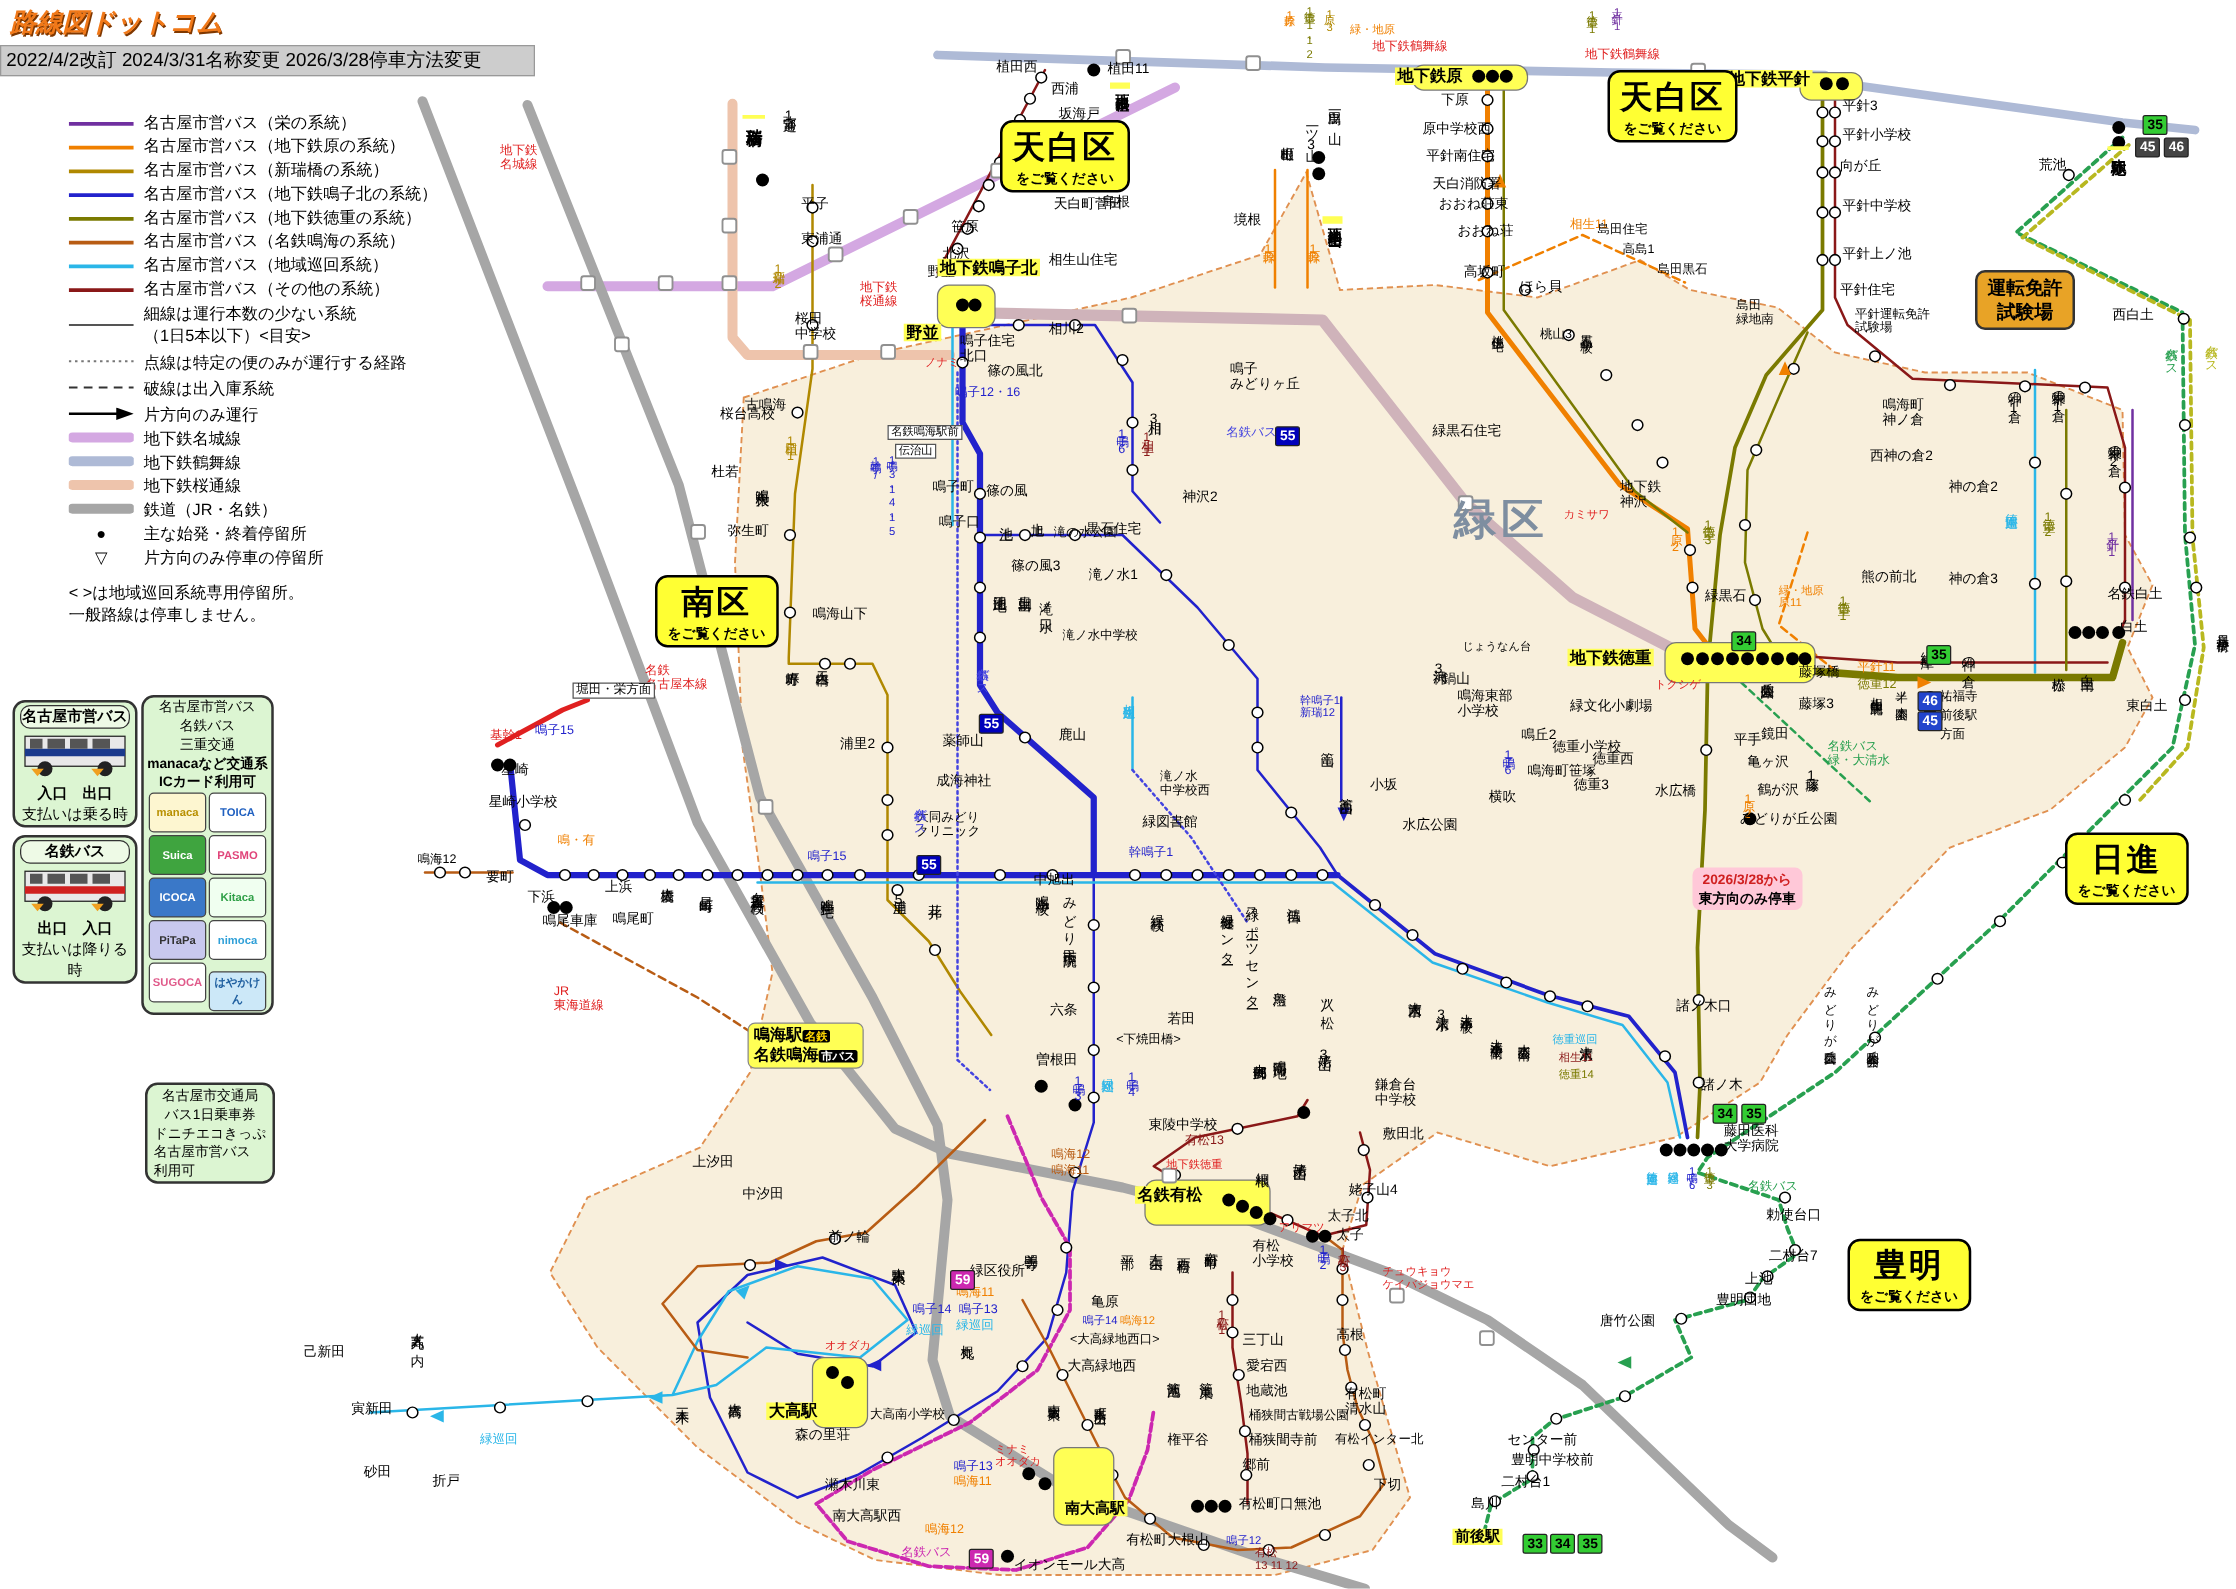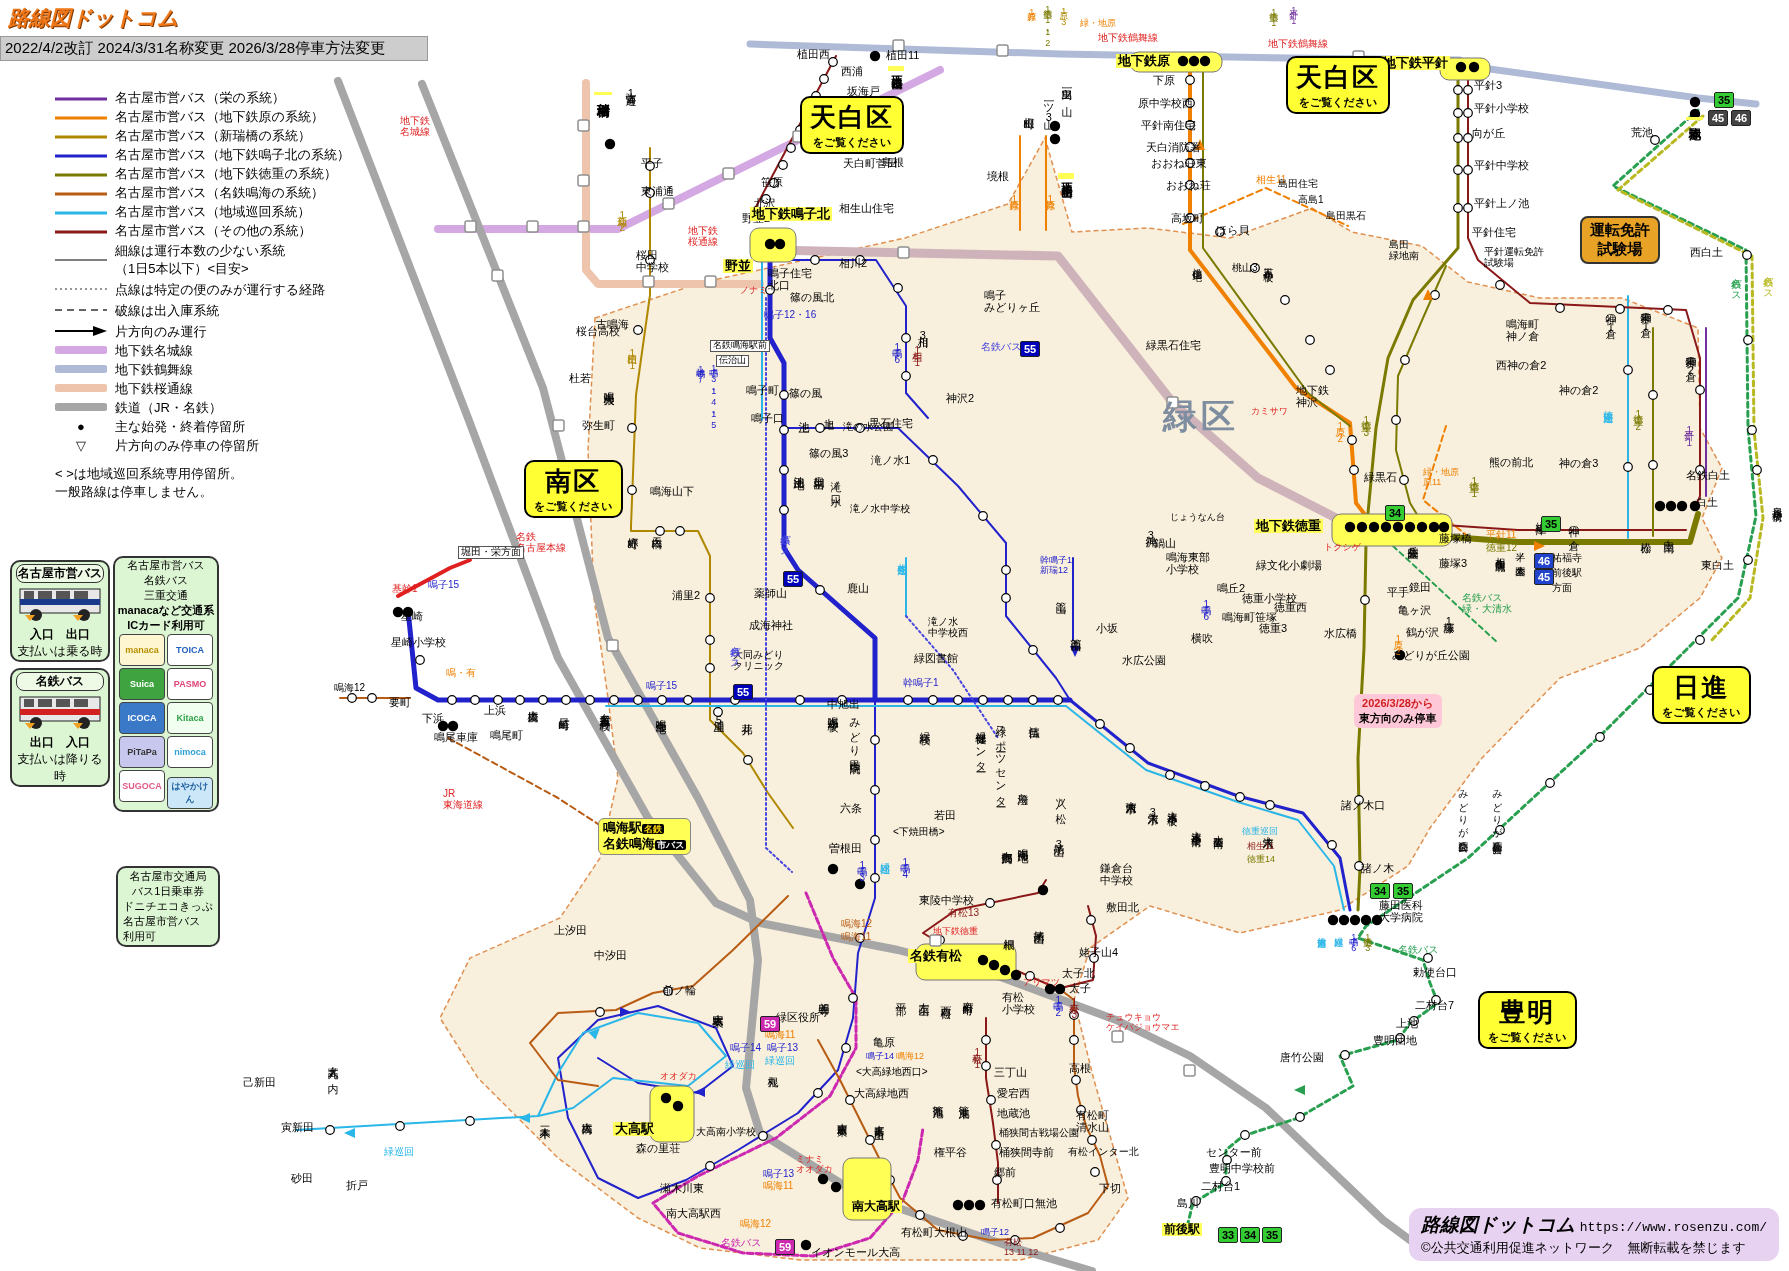--- a/index.html
+++ b/index.html
@@ -940,19 +940,13 @@
 
   <div class="daybox">
     <div class="bt">名古屋市交通局</div>
     <div class="bt">バス1日乗車券</div>
     <div class="bt">ドニチエコきっぷ</div>
     <div style="white-space:pre-line;text-align:left;padding:0 4px;">名古屋市営バス
 利用可</div>
   </div>
 
 
-  <div class="footer">
-    <span class="fl">路線図ドットコム</span>
-    <span class="fu">https://www.rosenzu.com/</span><br>
-    <span class="fc">©公共交通利用促進ネットワーク</span>&nbsp;&nbsp;
-    <span class="fc">無断転載を禁じます</span>
-  </div>
 </div>
 
 </body></html>

